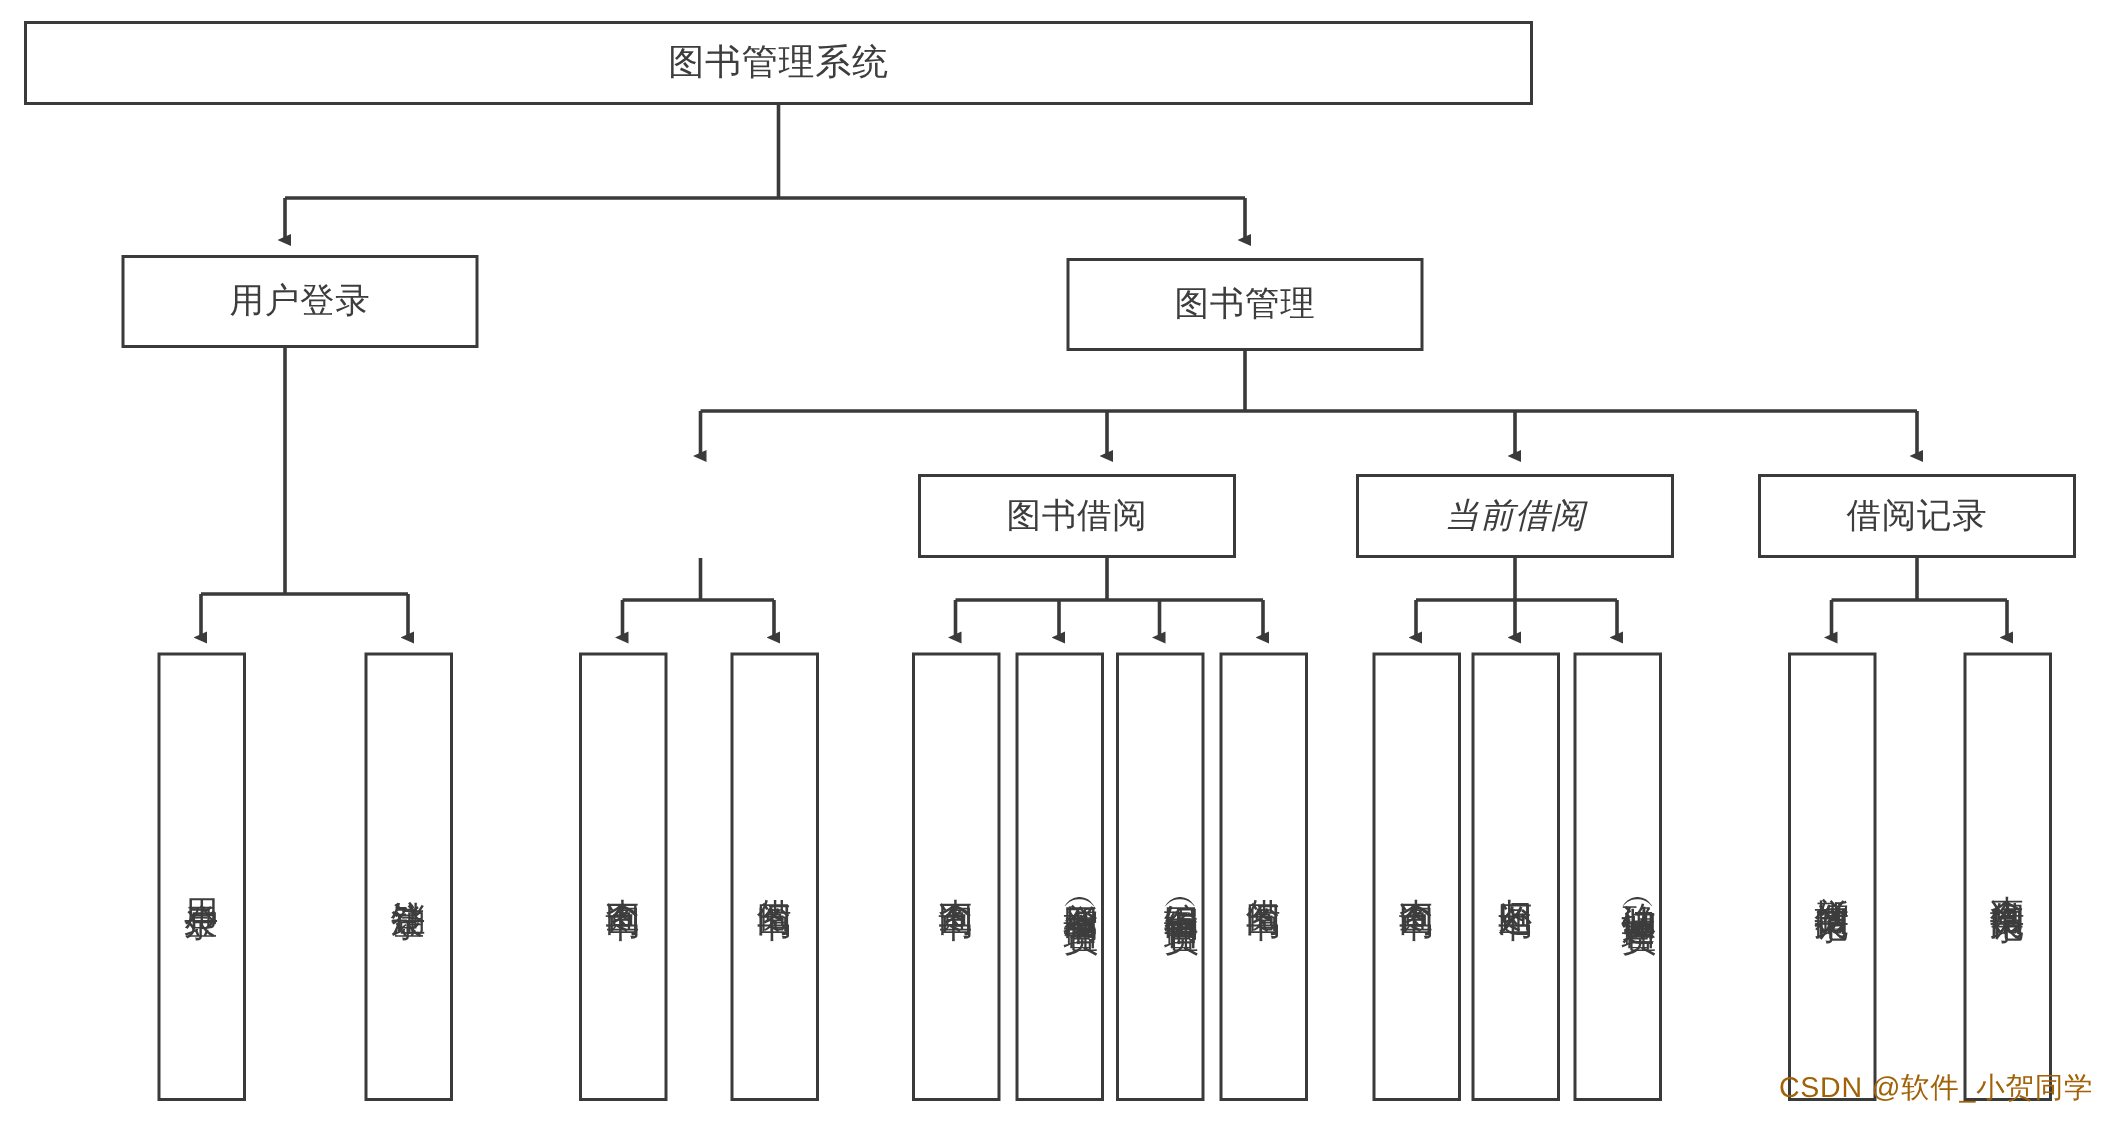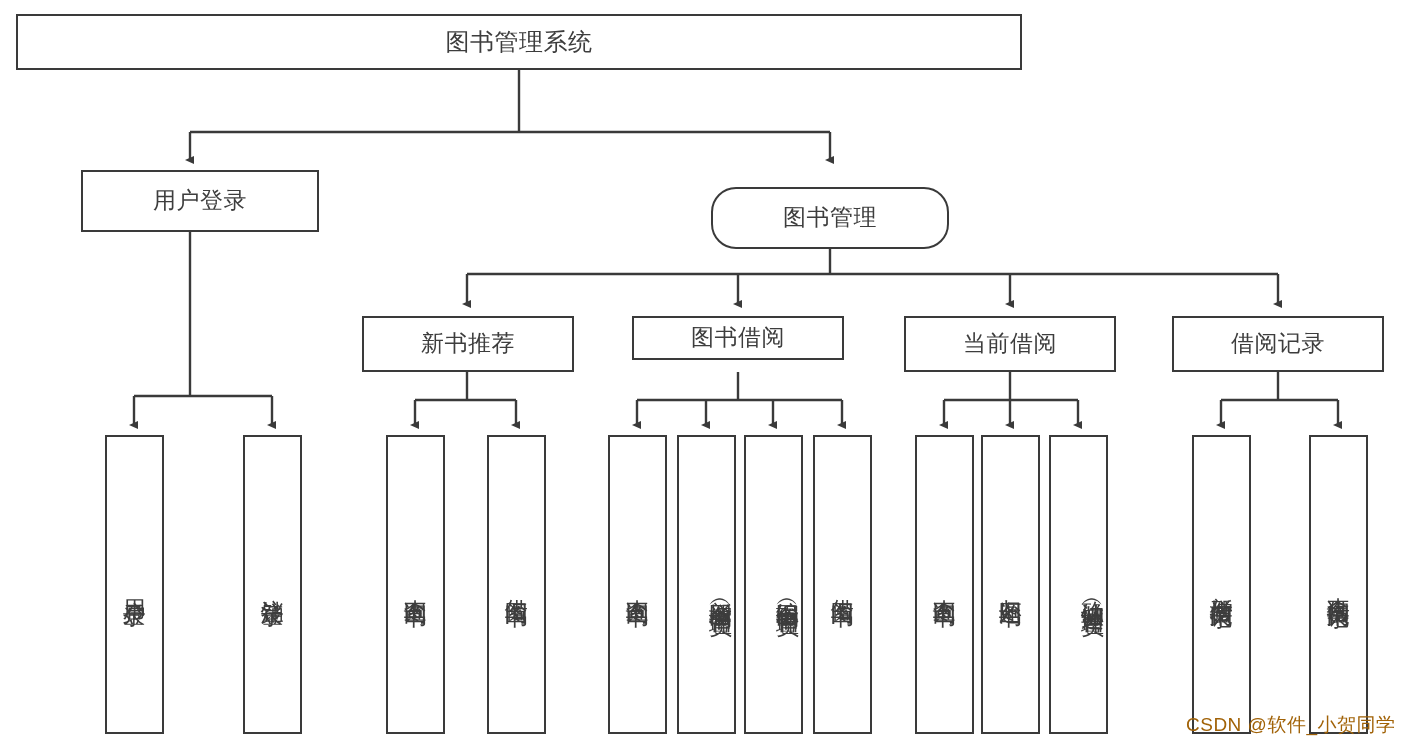--- a/index.html
+++ b/index.html
@@ -129,31 +129,28 @@
     </g>
   </svg>
 
   <div class="node horiz root" style="left:16px; top:14px; width:1006px; height:56px;">
     <span>图书管理系统</span>
   </div>
 
   <div class="node horiz" style="left:81px; top:170px; width:238px; height:62px;">
     <span>用户登录</span>
   </div>
-  <div class="node horiz" style="left:711px; top:187px; width:238px; height:62px;border-radius:25px;">
+  <div class="node horiz" style="left:711px; top:172px; width:238px; height:62px;">
     <span>图书管理</span>
   </div>
 
-  <div class="node horiz" style="left:362px; top:316px; width:212px; height:56px;">
-    <span>新书推荐</span>
-  </div>
-  <div class="node horiz" style="left:632px; top:316px; width:212px; height:44px;">
+  <div class="node horiz" style="left:612px; top:316px; width:212px; height:56px;">
     <span>图书借阅</span>
   </div>
-  <div class="node horiz" style="left:904px; top:316px; width:212px; height:56px;">
+  <div class="node horiz" style="left:904px; top:316px; width:212px; height:56px;font-style:italic;">
     <span>当前借阅</span>
   </div>
   <div class="node horiz" style="left:1172px; top:316px; width:212px; height:56px;text-align:center;">
     <span>借阅记录</span>
   </div>
 
   <div class="node vert mid" style="left:105px; top:435px; width:59px; height:299px;">
     <span class="vtext">用户登录</span>
   </div>
   <div class="node vert mid" style="left:243px; top:435px; width:59px; height:299px;">

